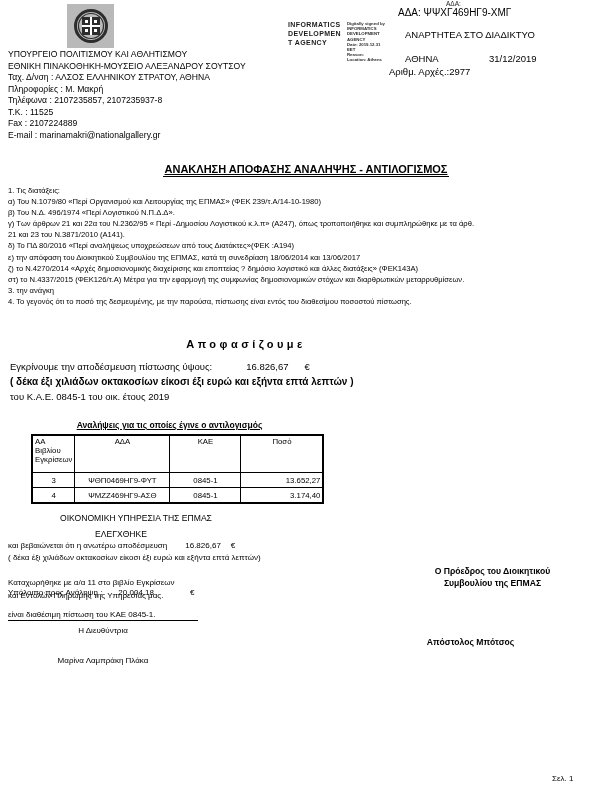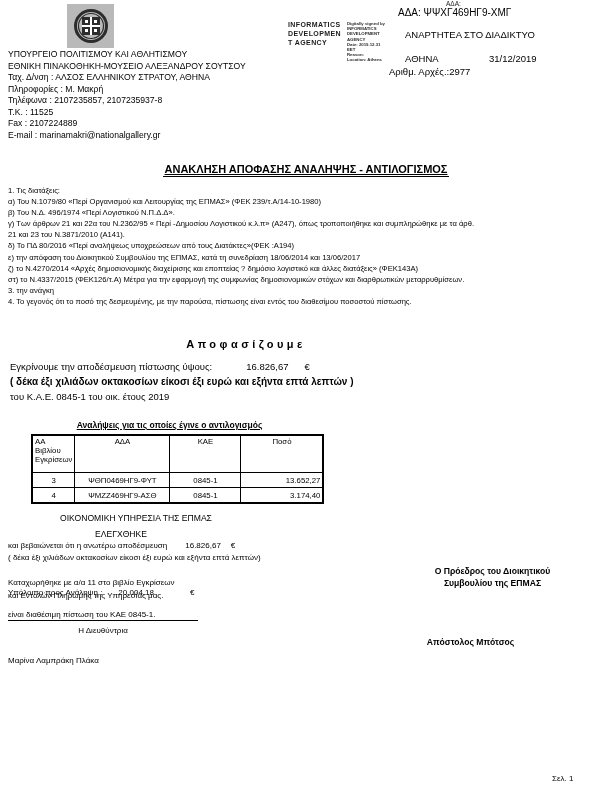--- a/index.html
+++ b/index.html
@@ -55,21 +55,21 @@
   .aud-l1 .cur{margin-left:10px;}
   .aud-l2{left:8px;top:553px;font-size:8px;white-space:nowrap;}
   .aud-l3{left:8px;top:566px;font-size:8px;white-space:nowrap;margin-top:44px;}
   .aud-l4{left:8px;top:578px;font-size:8px;white-space:nowrap;}
   .aud-l5{left:8px;top:591px;font-size:8px;white-space:nowrap;}
   .aud-l6{left:8px;top:588px;font-size:8px;white-space:nowrap;}
   .aud-l6 .amt{margin-left:16px;}
   .aud-l6 .cur{margin-left:36px;}
   .aud-rule{left:8px;top:620px;width:190px;border-top:1.6px solid #000;height:0;}
   .aud-director{left:8px;top:626px;width:190px;text-align:center;font-size:8px;}
-  .aud-name{left:8px;top:656px;width:190px;font-size:8px;}
+  .aud-name{left:8px;top:656px;width:190px;text-align:center;font-size:8px;}
   
   .pres{left:420px;top:558px;width:145px;text-align:center;font-weight:bold;font-size:8.6px;line-height:11.5px;margin-top:8px;}
   .pres-name{left:398px;top:637px;width:145px;text-align:center;font-weight:bold;font-size:8.6px;}
   
   .page-num{left:552px;top:774px;font-size:8px;}
 </style>
 </head>
 <body>
 
 <div class="page">

